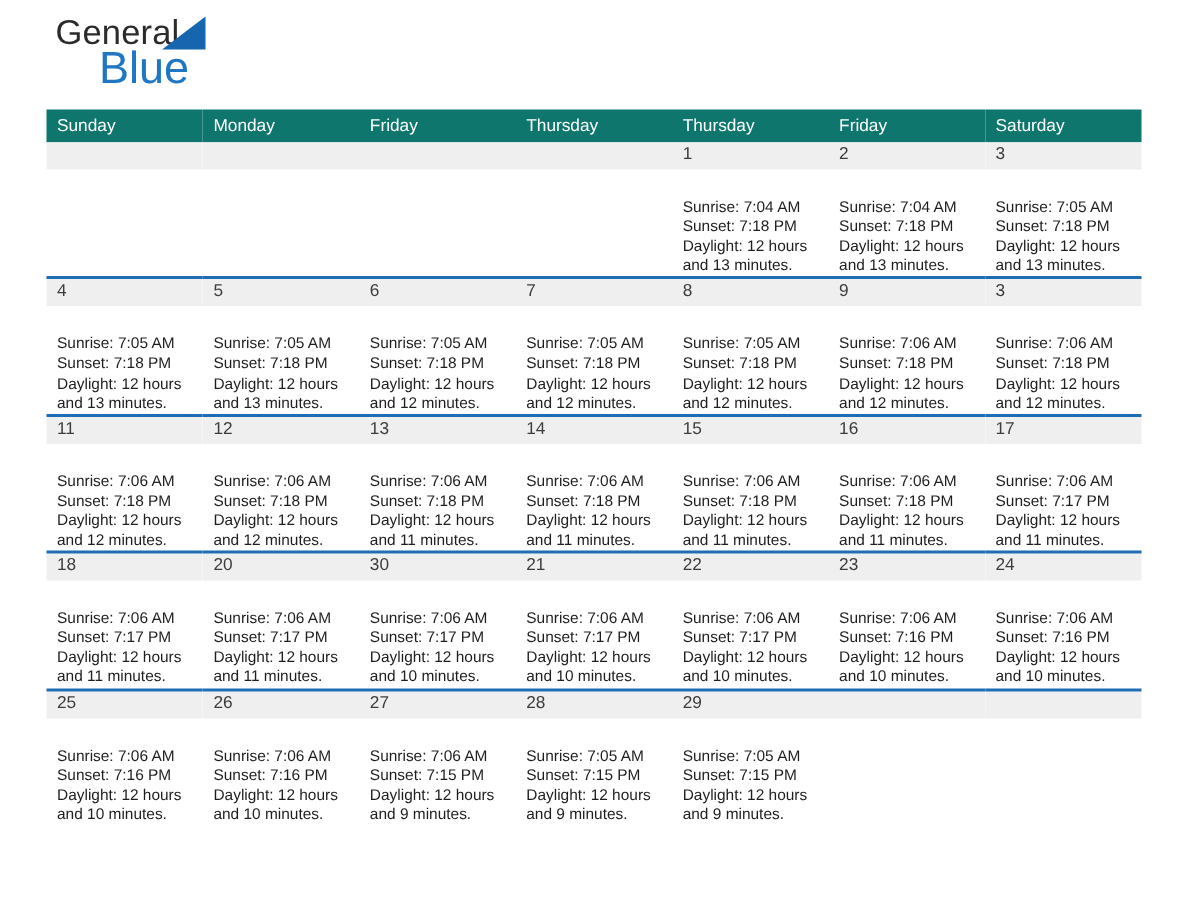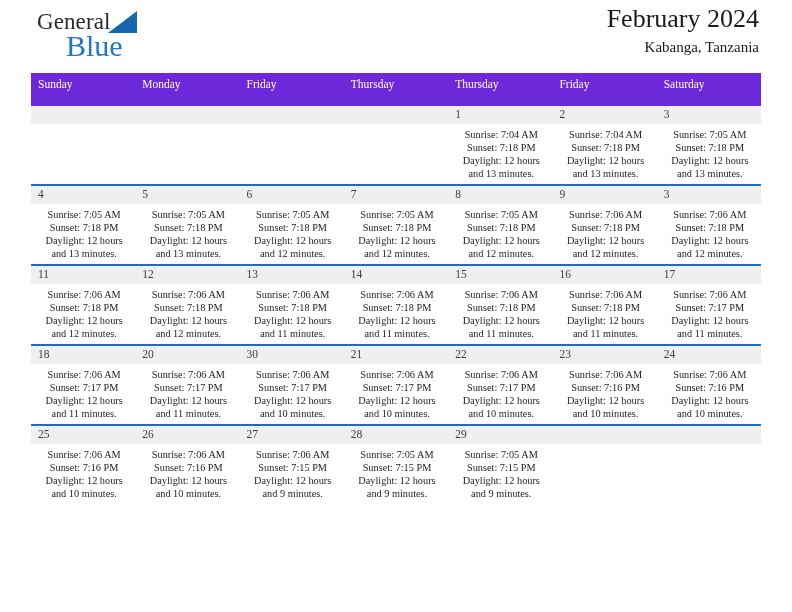--- a/index.html
+++ b/index.html
@@ -13,21 +13,20 @@
     font-family: "Liberation Sans", sans-serif;
     color: #000000;
     overflow: hidden;
   }
   .page {
     position: relative;
     width: 792px;
     height: 465px;
     box-sizing: border-box;
     padding: 0 31px;
-    font-family: Liberation Serif, serif;
   }
 
   
   .masthead {
     position: relative;
     height: 73px;
   }
   .brand {
     position: absolute;
     left: 6px;
@@ -86,26 +85,26 @@
     white-space: nowrap;
   }
 
   
   .cal {
     width: 730px;
     border-collapse: collapse;
     table-layout: fixed;
   }
   .cal th {
-    background: #6d28d9;
+    background: #0f766e;
     color: #ffffff;
     font-size: 11.5px;
     font-weight: 400;
     text-align: left;
-    padding: 5px 0 16px 7px;
+    padding: 5px 0 5px 7px;
     height: 11px;
     border: none;
   }
   .cal td {
     width: 104.28px;
     height: 78px;
     vertical-align: top;
     padding: 0;
     border: none;
     border-top: 2px solid #1f6eb5;
@@ -119,47 +118,42 @@
     height: 15px;
     line-height: 15px;
     padding: 1px 0 2px 7px;
     font-size: 11.5px;
     color: #3c3c3c;
   }
   .daynum.empty {
     color: transparent;
   }
   .info {
-    padding: 4px 5px 0 7px;
+    padding: 19px 5px 0 7px;
     font-size: 10.3px;
     line-height: 13.1px;
     color: #1e1e1e;
-    text-align: center;
   }
   .info div {
     white-space: nowrap;
   }
 </style>
 </head>
 <body>
 
 <div class="page">
 
   <div class="masthead">
 
     <div class="brand">
       <span class="brand-general">General</span>
       <span class="brand-tri"></span>
       <span class="brand-blue">Blue</span>
     </div>
 
-    <div class="title-wrap">
-      <div class="cal-title">February 2024</div>
-      <div class="cal-sub">Kabanga, Tanzania</div>
-    </div>
 
   </div>
 
   <table class="cal">
     <thead>
       <tr id="weekday-row">
           <th>Sunday</th>
           <th>Monday</th>
           <th>Friday</th>
           <th>Thursday</th>

